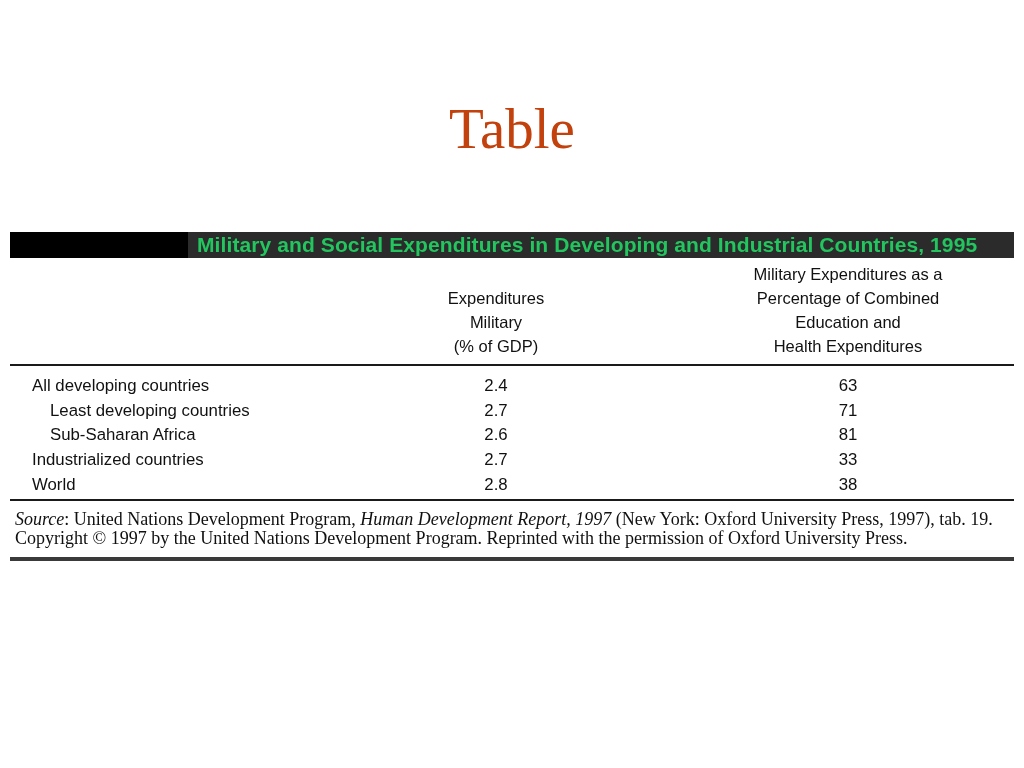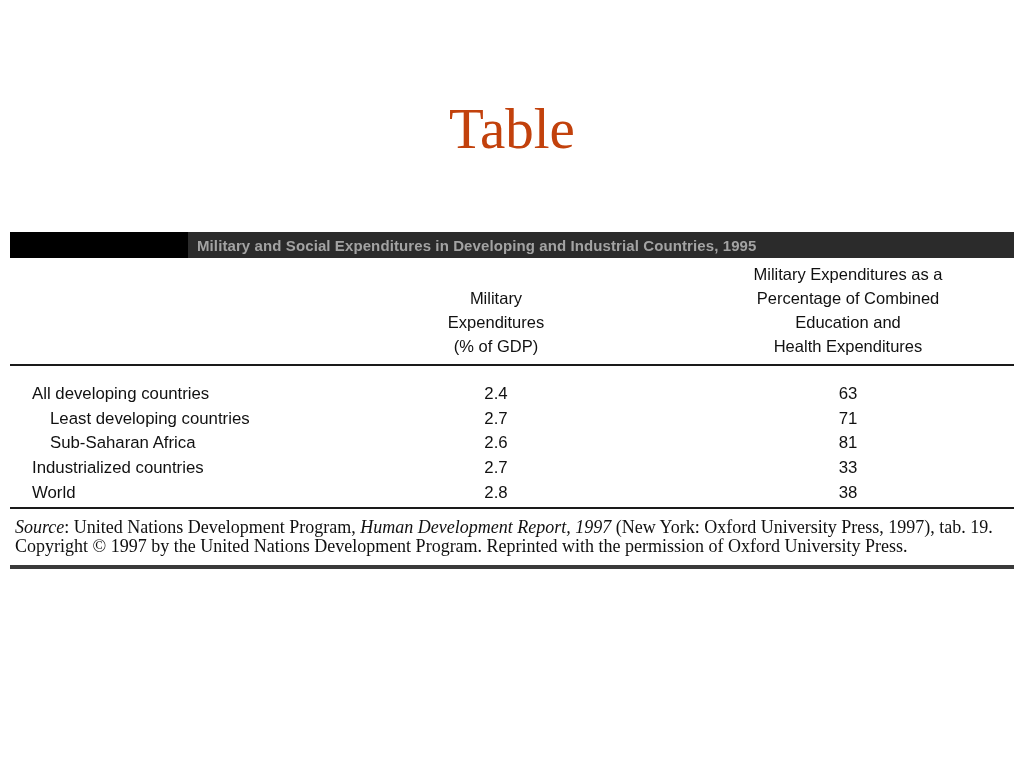--- a/index.html
+++ b/index.html
@@ -22,22 +22,22 @@
   }
   .figure {
     position: absolute;
     top: 232px; left: 10px; width: 1004px;
   }
   .banner { display: flex; height: 26px; }
   .banner-block { width: 178px; background: #000; }
   .banner-title {
     flex: 1;
     background: #2b2b2b;
-    color: #a3a3a3;
-    font-size: 15px;
+    color: #22c55e;
+    font-size: 21px;
     font-weight: 700;
     display: flex;
     align-items: center;
     padding-left: 9px;
     letter-spacing: .1px;
     white-space: nowrap;
   }
   .headgrid {
     display: grid;
     grid-template-columns: 300px 372px 332px;
@@ -45,21 +45,21 @@
     height: 106px;
     padding-bottom: 6px;
   }
   .colhead {
     text-align: center;
     font-weight: 400;
     font-size: 16.5px;
     line-height: 24px;
   }
   .rule { height: 2px; background: #1a1a1a; }
-  .tbody { padding: 16px 0 2px; }
+  .tbody { padding: 8px 0 2px; }
   .rowgrid {
     display: grid;
     grid-template-columns: 300px 372px 332px;
     height: 24.6px;
     align-items: center;
     font-size: 16.8px;
   }
   .row-label { padding-left: 22px; white-space: nowrap; }
   .indent .row-label { padding-left: 40px; }
   .cell-c { text-align: center; }
@@ -81,22 +81,22 @@
 <div class="figure">
 
   <div class="banner">
     <div class="banner-block"></div>
     <div class="banner-title">Military and Social Expenditures in Developing and Industrial Countries, 1995</div>
   </div>
 
   <div class="headgrid">
     <div class="colhead"></div>
     <div class="colhead">
+      <div>Expenditures</div>
       <div>Military</div>
-      <div>Expenditures</div>
       <div>(% of GDP)</div>
     </div>
     <div class="colhead">
       <div>Military Expenditures as a</div>
       <div>Percentage of Combined</div>
       <div>Education and</div>
       <div>Health Expenditures</div>
     </div>
   </div>
 

